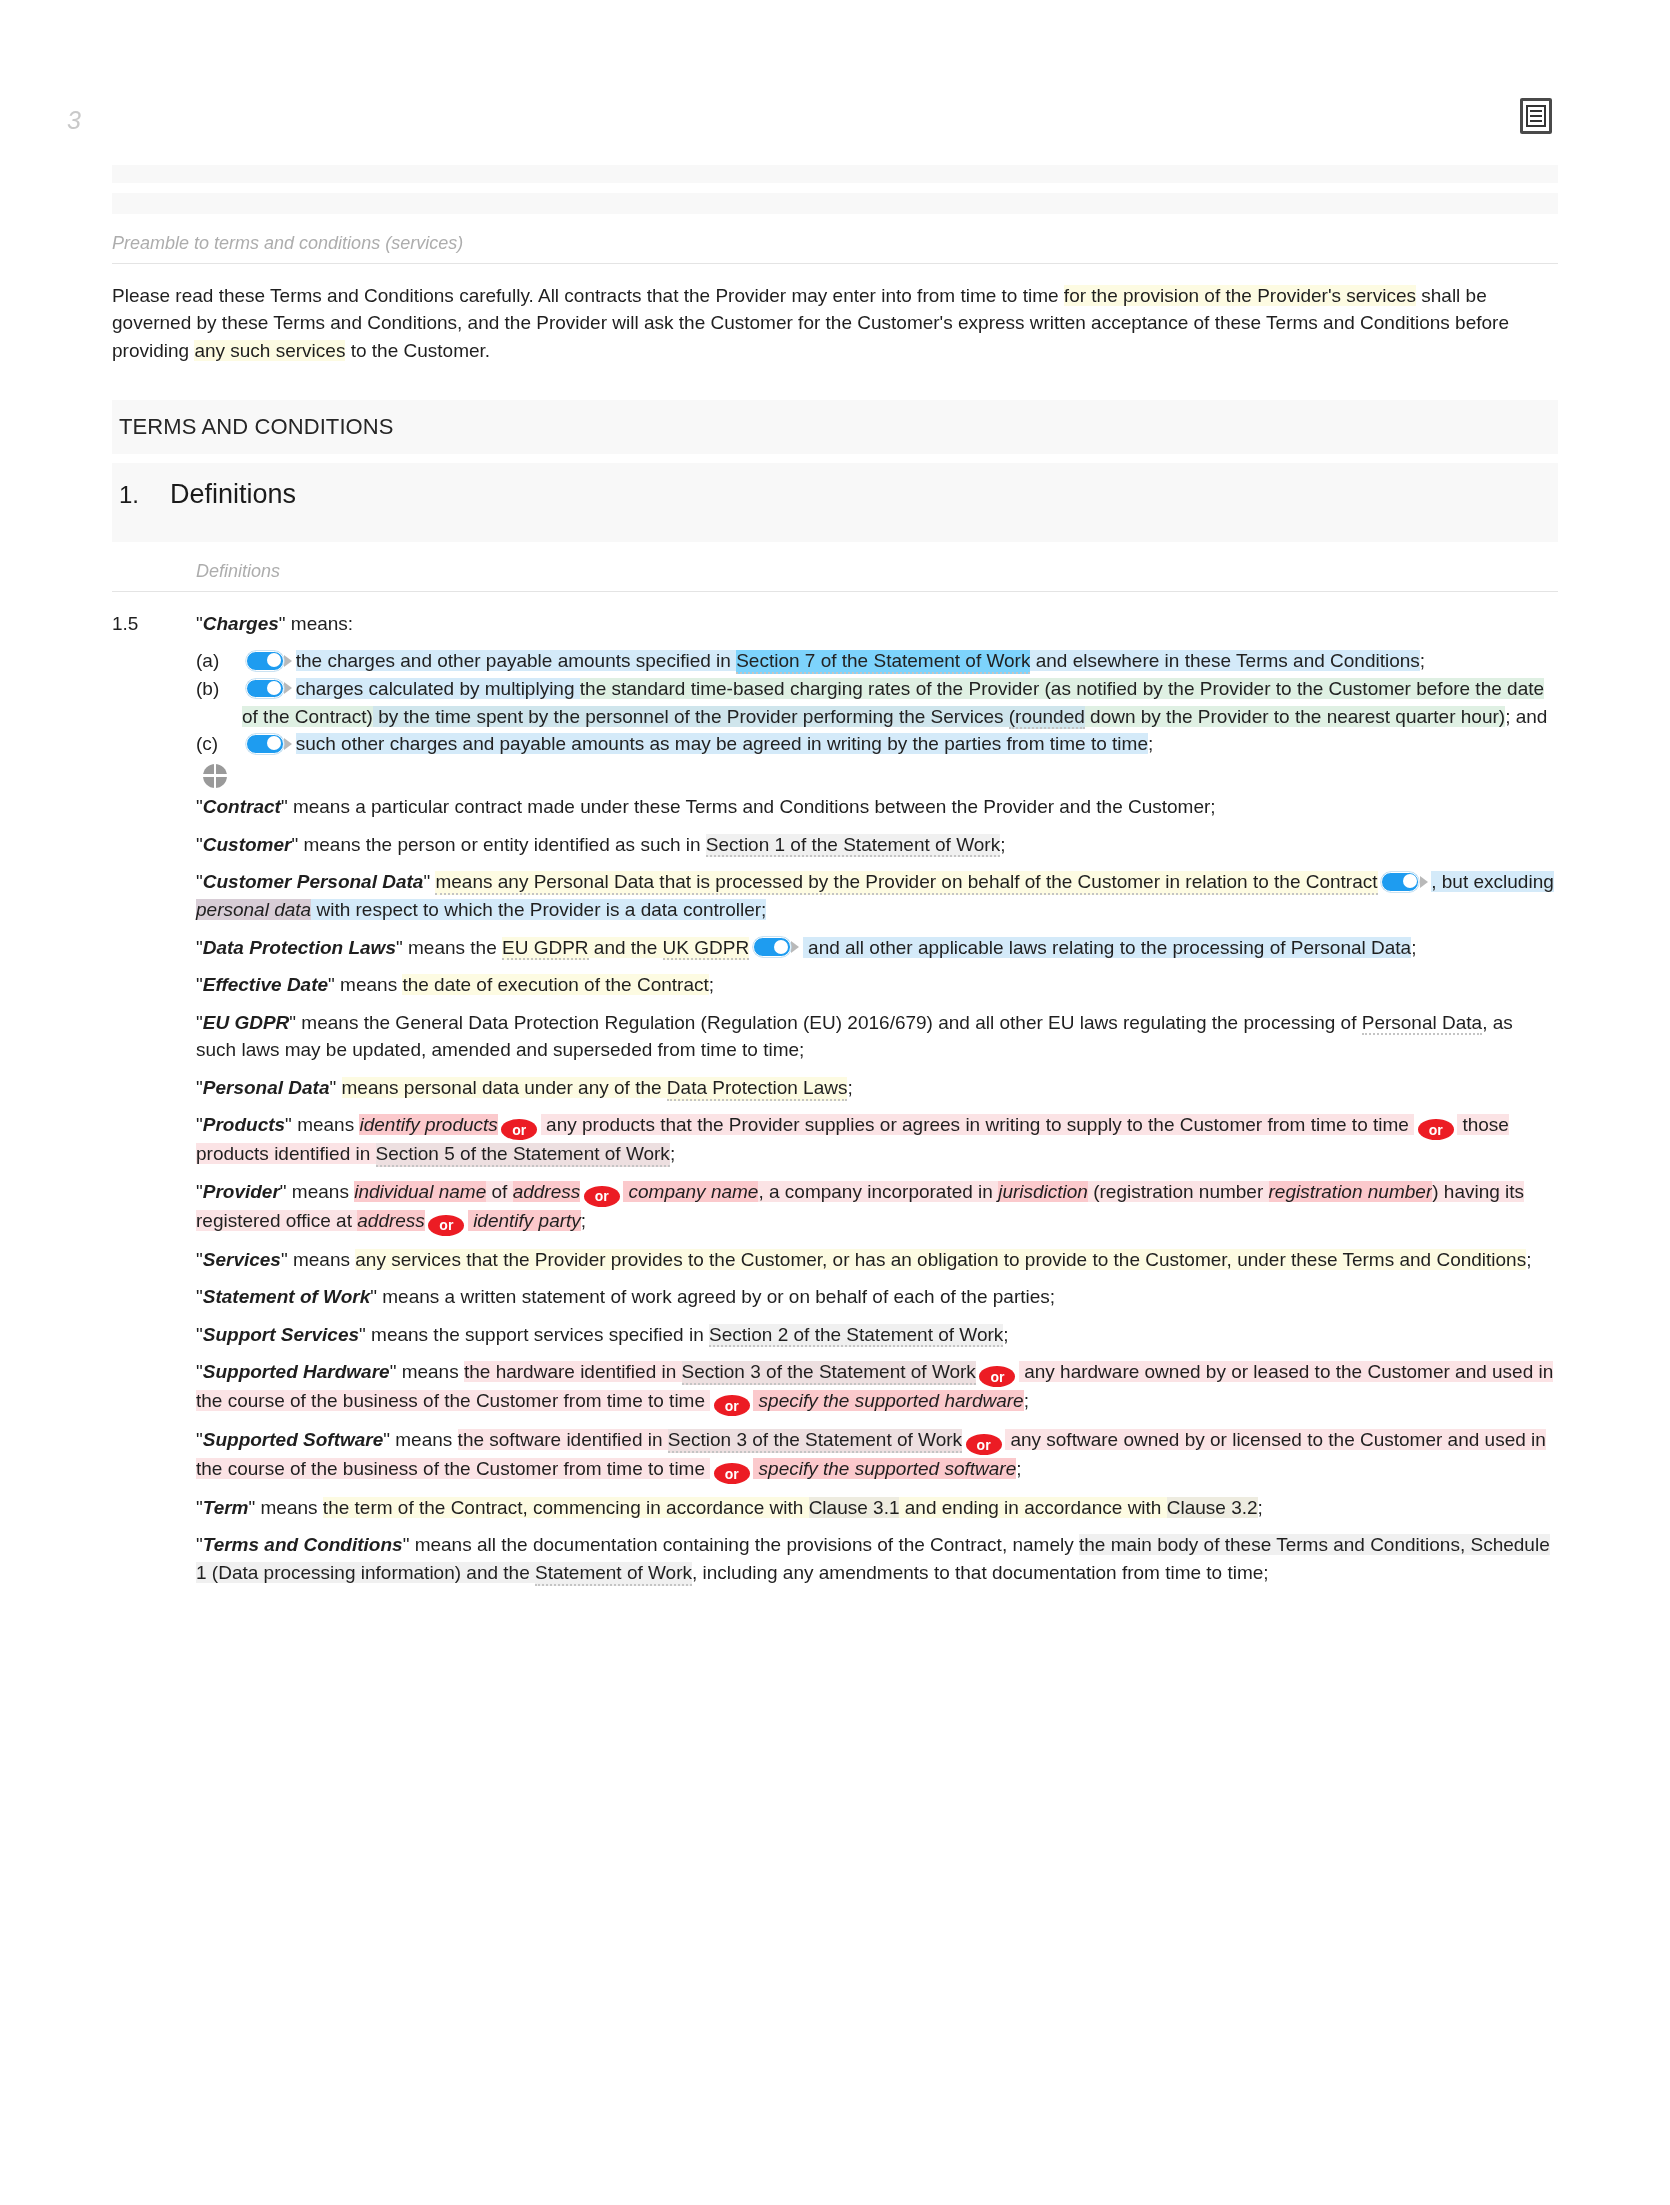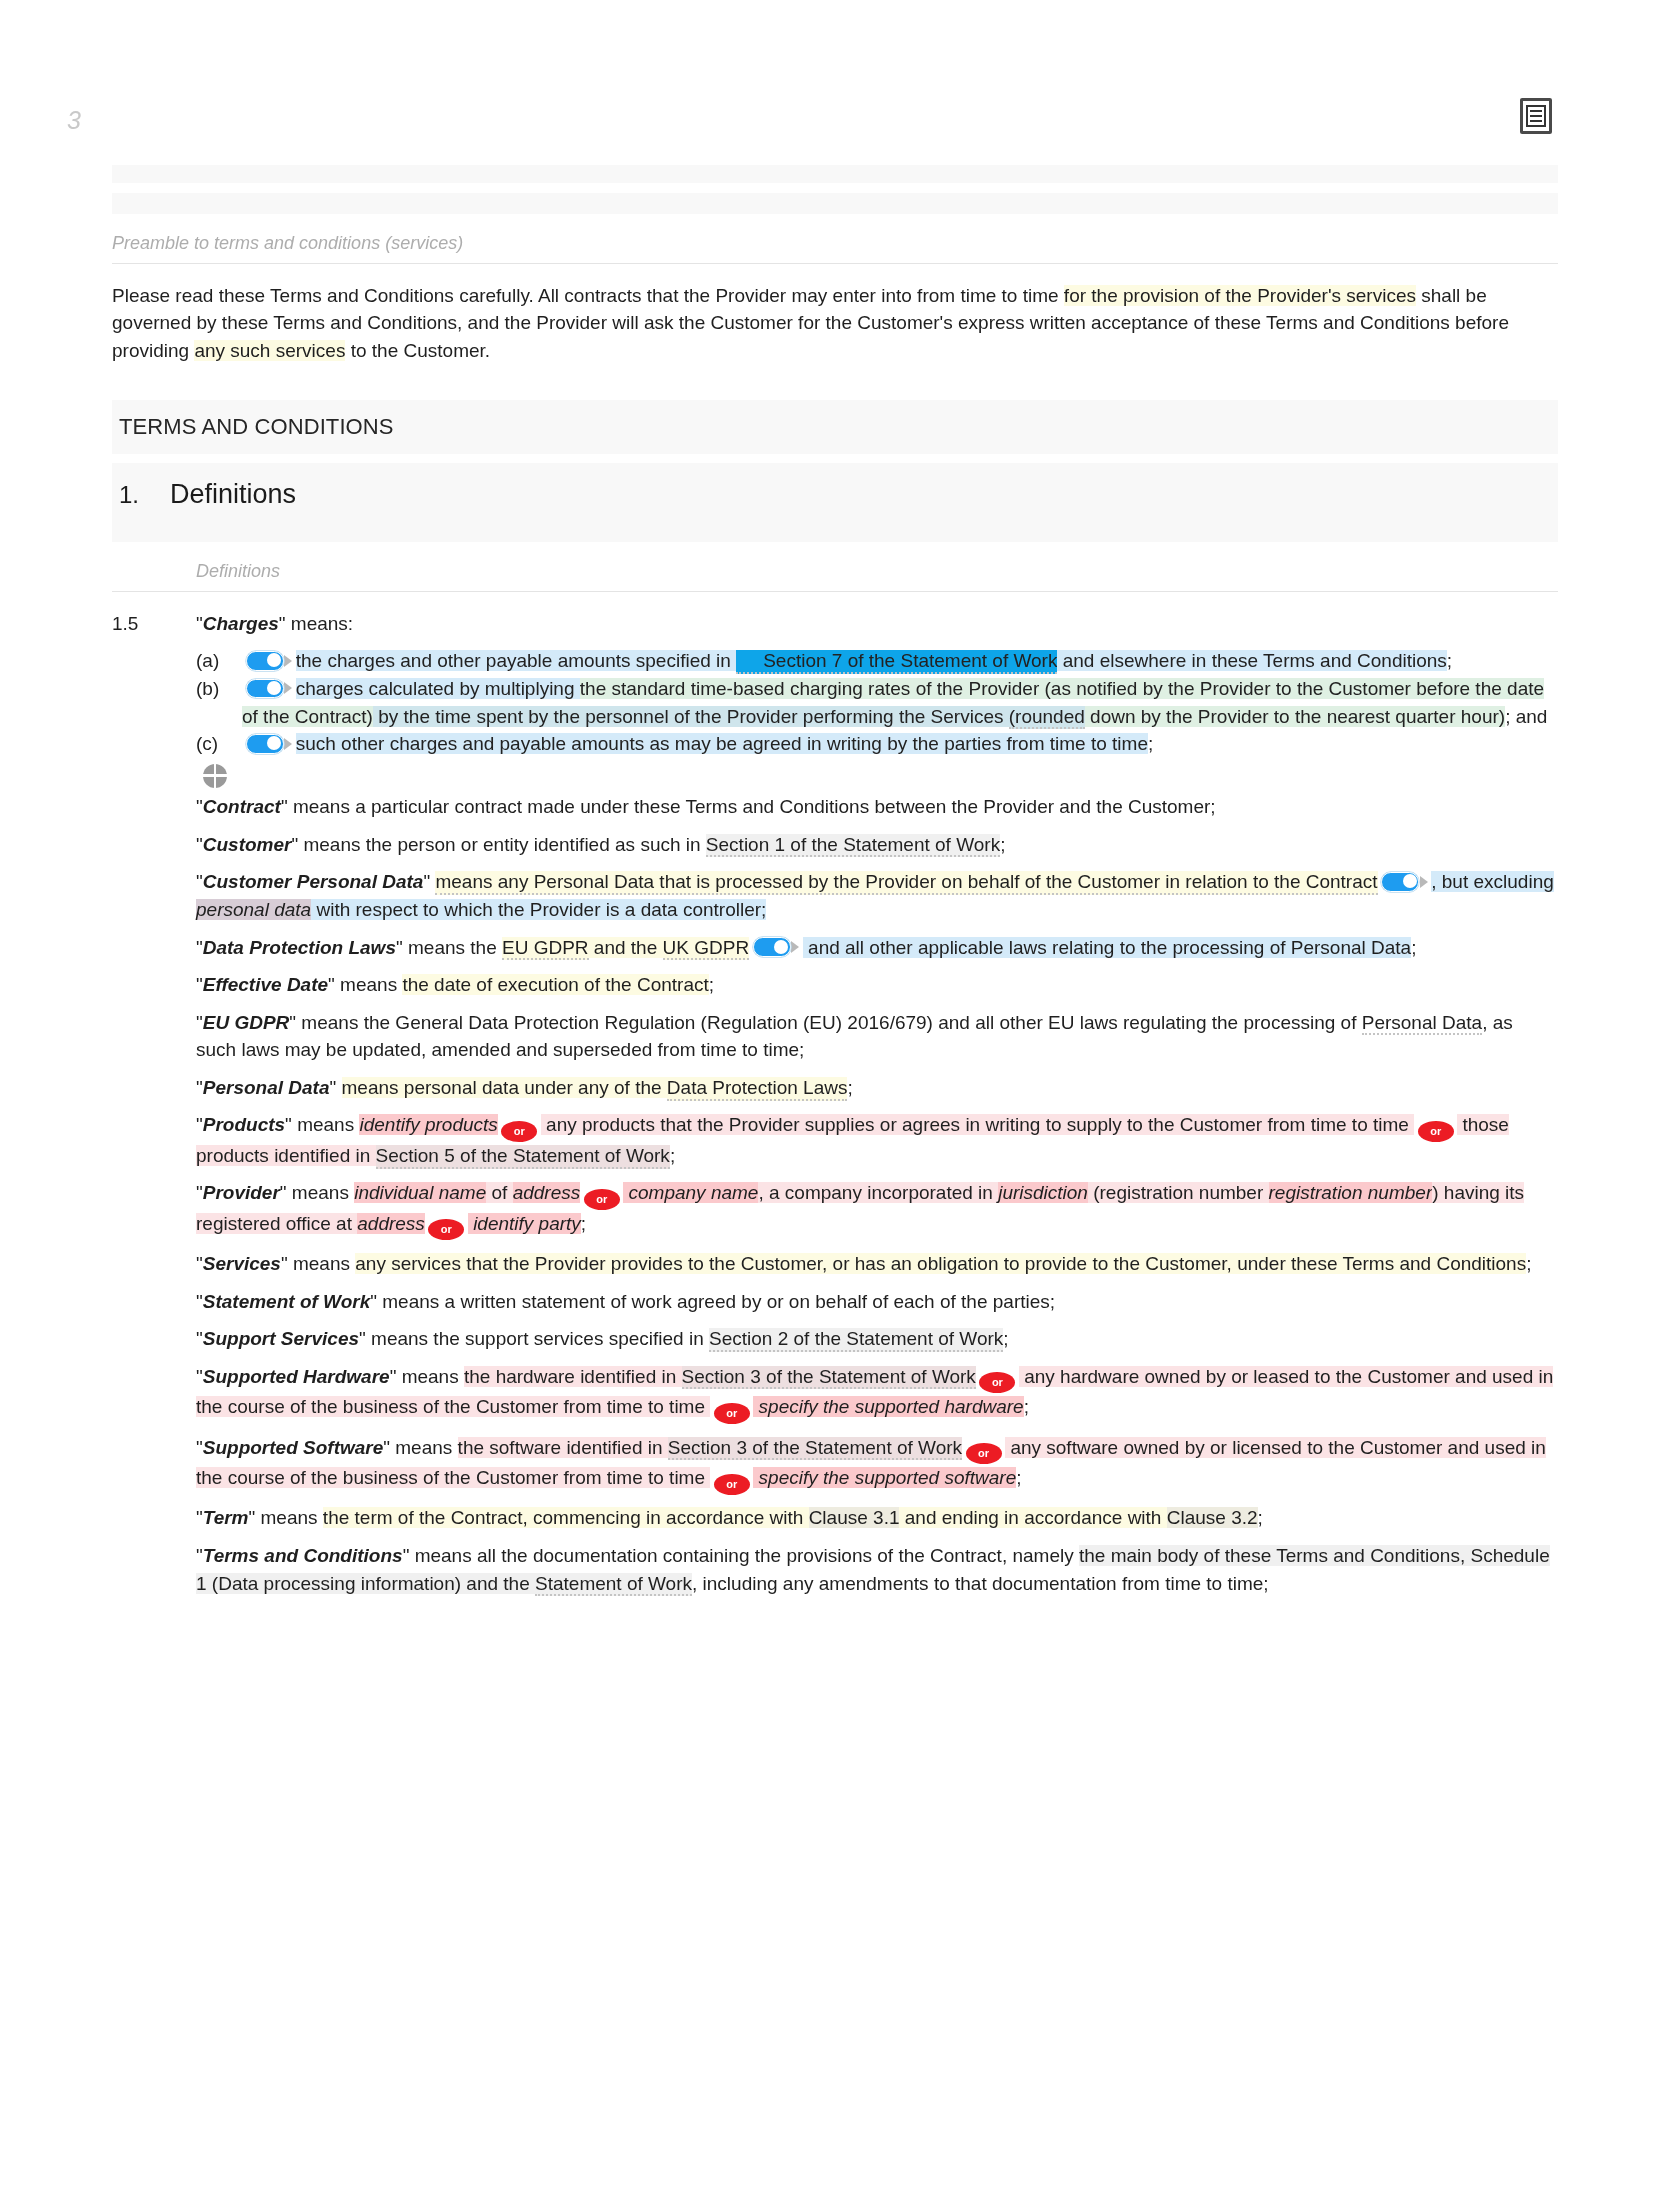--- a/index.html
+++ b/index.html
@@ -139,21 +139,21 @@
     margin-bottom: 0px;
   }
   ul.lettered li .lbl { flex: 0 0 46px; color:#1f1f1f; }
   ul.lettered li .ltext { flex: 1 1 auto; }
 
   .def-para { margin-bottom: 21px; }
 
   
   .hl-yellow  { background: #fdfbe2; }
   .hl-blue    { background: #d4eaf9; }
-  .hl-bluedk  { background: #0ea5e9; padding-left: 27px; }
+  .hl-bluedk  { background: #7dd3fc; }
   .hl-green   { background: #dff0e3; }
   .hl-greenblue { background: #cfe5ec; }
   .hl-pink    { background: #fbe3e5; }
   .hl-pinkdk  { background: #fbc9cc; }
   .hl-grey    { background: #f0f0f0; }
   .hl-greybeige { background: #eeece0; }
   .hl-mauve   { background: #d8cdd6; }
   .hl-pinkgrey{ background: #eddfe0; }
 
   .dotted { border-bottom: 2.1px dotted #c4c4c4; padding-bottom: 0.7px; }
@@ -195,21 +195,21 @@
 
   
   .orbadge {
     display: inline-flex;
     align-items: center;
     justify-content: center;
     width: 36px; height: 21px;
     border-radius: 50%;
     background: #ec1c24;
     color: #ffffff;
-    font-size: 11px;
+    font-size: 14px;
     font-weight: bold;
     vertical-align: -3.5px;
     margin: 0 3.5px;
     cursor: pointer;
     line-height: 1;
   }
 
   
   .add-handle {
     width: 24px; height: 24px;

